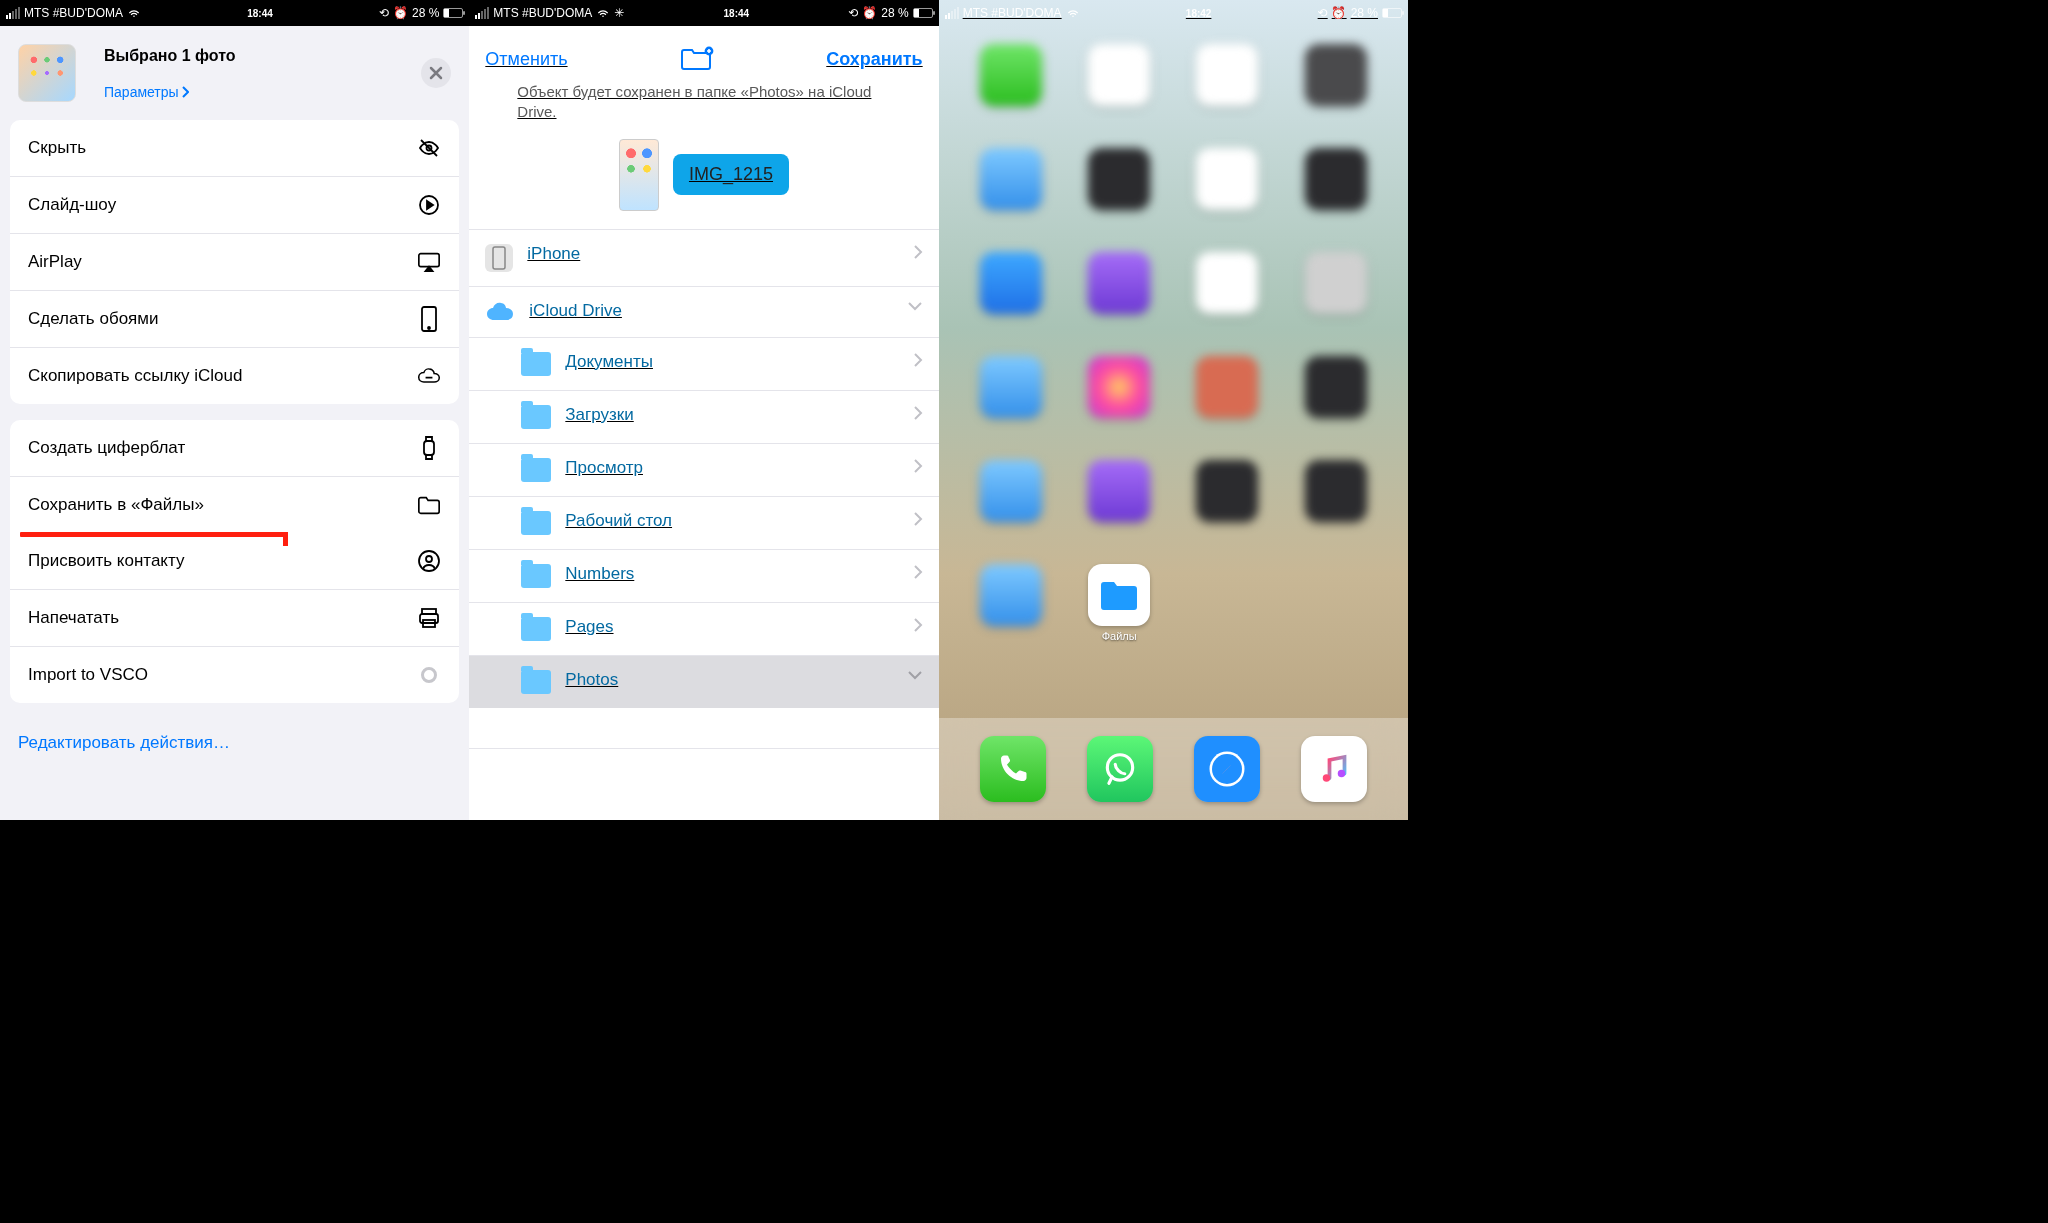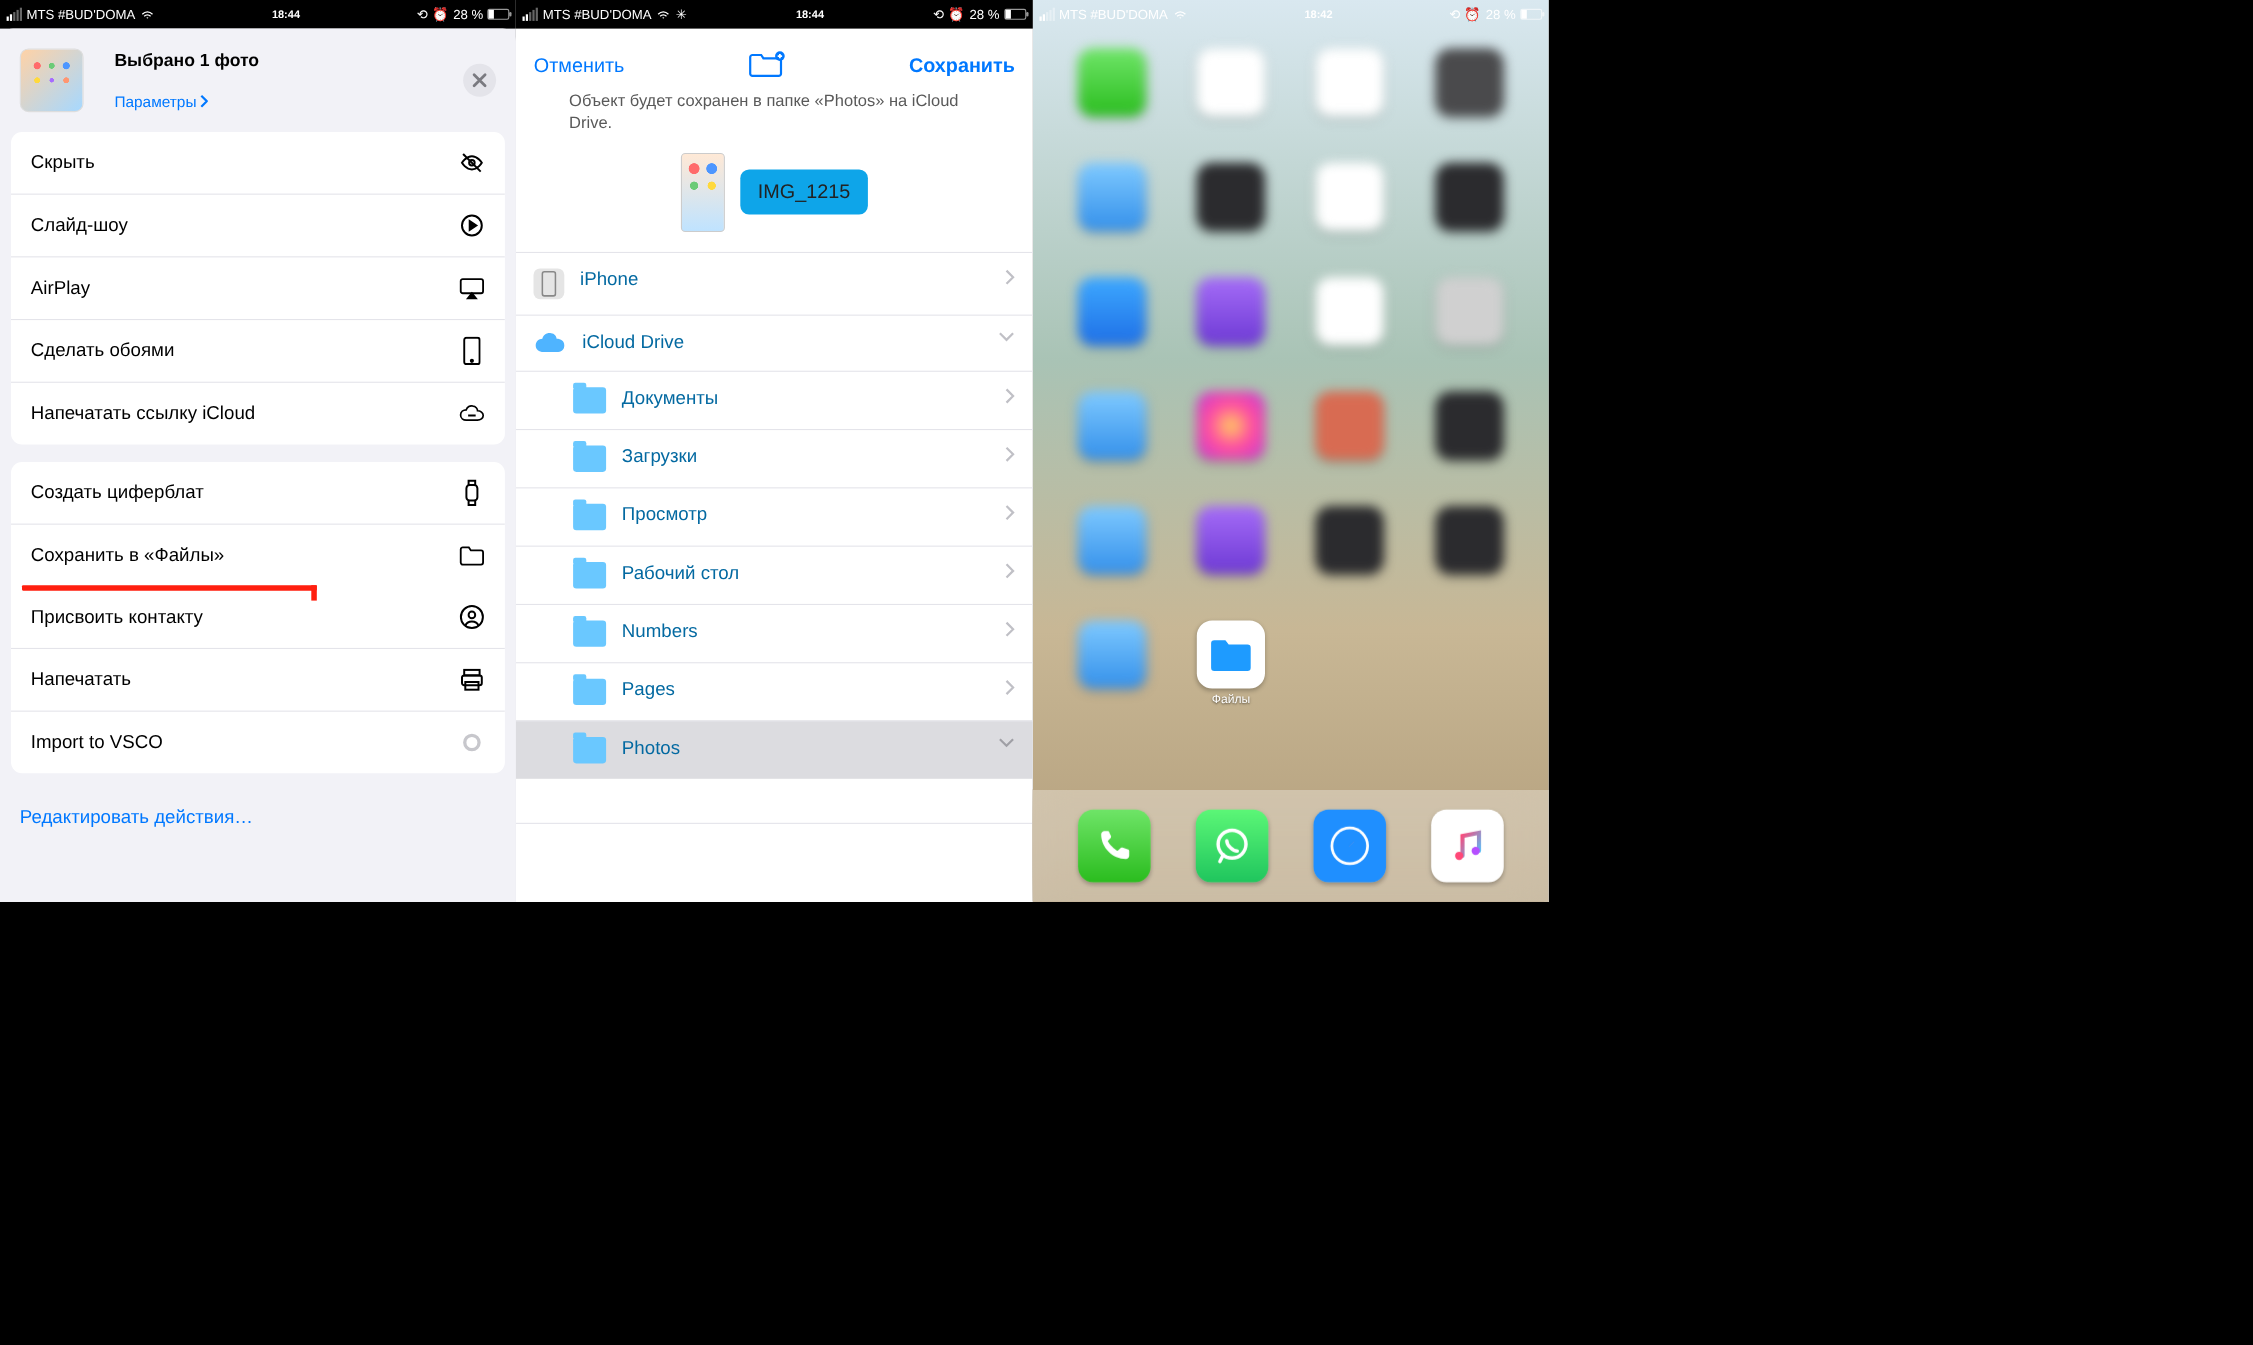--- a/index.html
+++ b/index.html
@@ -1,17 +1,17 @@
 <!DOCTYPE html>
 <html><head>
 <meta charset="utf-8">
 <style>
 * { margin: 0; padding: 0; box-sizing: border-box; font-family: -apple-system, "SF Pro Text", "Helvetica Neue", sans-serif; -webkit-font-smoothing: antialiased; }
 body { width: 1408px; height: 840px; display: flex; overflow: hidden; background: #000; }
-.panel { width: 469.33px; height: 820px; position: relative; overflow: hidden; background: #fff; }
+.panel { width: 469.33px; height: 820px; position: relative; overflow: hidden; background: #fff; text-decoration: underline; }
 
 
 .statusbar { height: 26px; background: #000; color: #fff; display: flex; align-items: center; justify-content: space-between; font-size: 12px; padding: 0 6px; font-weight: 500; }
 .sb-left, .sb-right { display: flex; align-items: center; gap: 4px; }
 .sb-time { font-weight: 700; font-size: 10px; }
 .signal { display: inline-flex; align-items: flex-end; gap: 1px; }
 .signal span { width: 2px; background: rgba(255,255,255,.4); display: block; }
 .signal span.on { background: #fff; }
 .signal span:nth-child(1){height:4px}.signal span:nth-child(2){height:6px}.signal span:nth-child(3){height:8px}.signal span:nth-child(4){height:10px}.signal span:nth-child(5){height:12px}
 .wifi-icn { width:14px; height:14px; }
@@ -178,21 +178,21 @@
       <div class="action">
         <span>Сделать обоями</span>
         <span class="icn">
             <svg width="16" height="26" viewBox="0 0 16 26" fill="none" stroke="#000" stroke-width="1.8">
               <rect x="1" y="1" width="14" height="24" rx="2"></rect>
               <circle cx="8" cy="22" r="1" fill="#000"></circle>
             </svg>
           </span>
       </div>
       <div class="action">
-        <span>Напечатать ссылку iCloud</span>
+        <span>Скопировать ссылку iCloud</span>
         <span class="icn">
             <svg width="28" height="20" viewBox="0 0 28 20" fill="none" stroke="#000" stroke-width="1.8">
               <path d="M8 17c-3 0-6-2-6-5.5S5 6 8 6c1-3 4-5 7-4 3 0 5 3 5 5 3 0 6 2 6 5s-3 5-6 5H8z"></path>
               <path d="M10 12h8" stroke-width="2"></path>
             </svg>
           </span>
       </div>
     </div>
 
     <div class="group" style="position:relative;">

